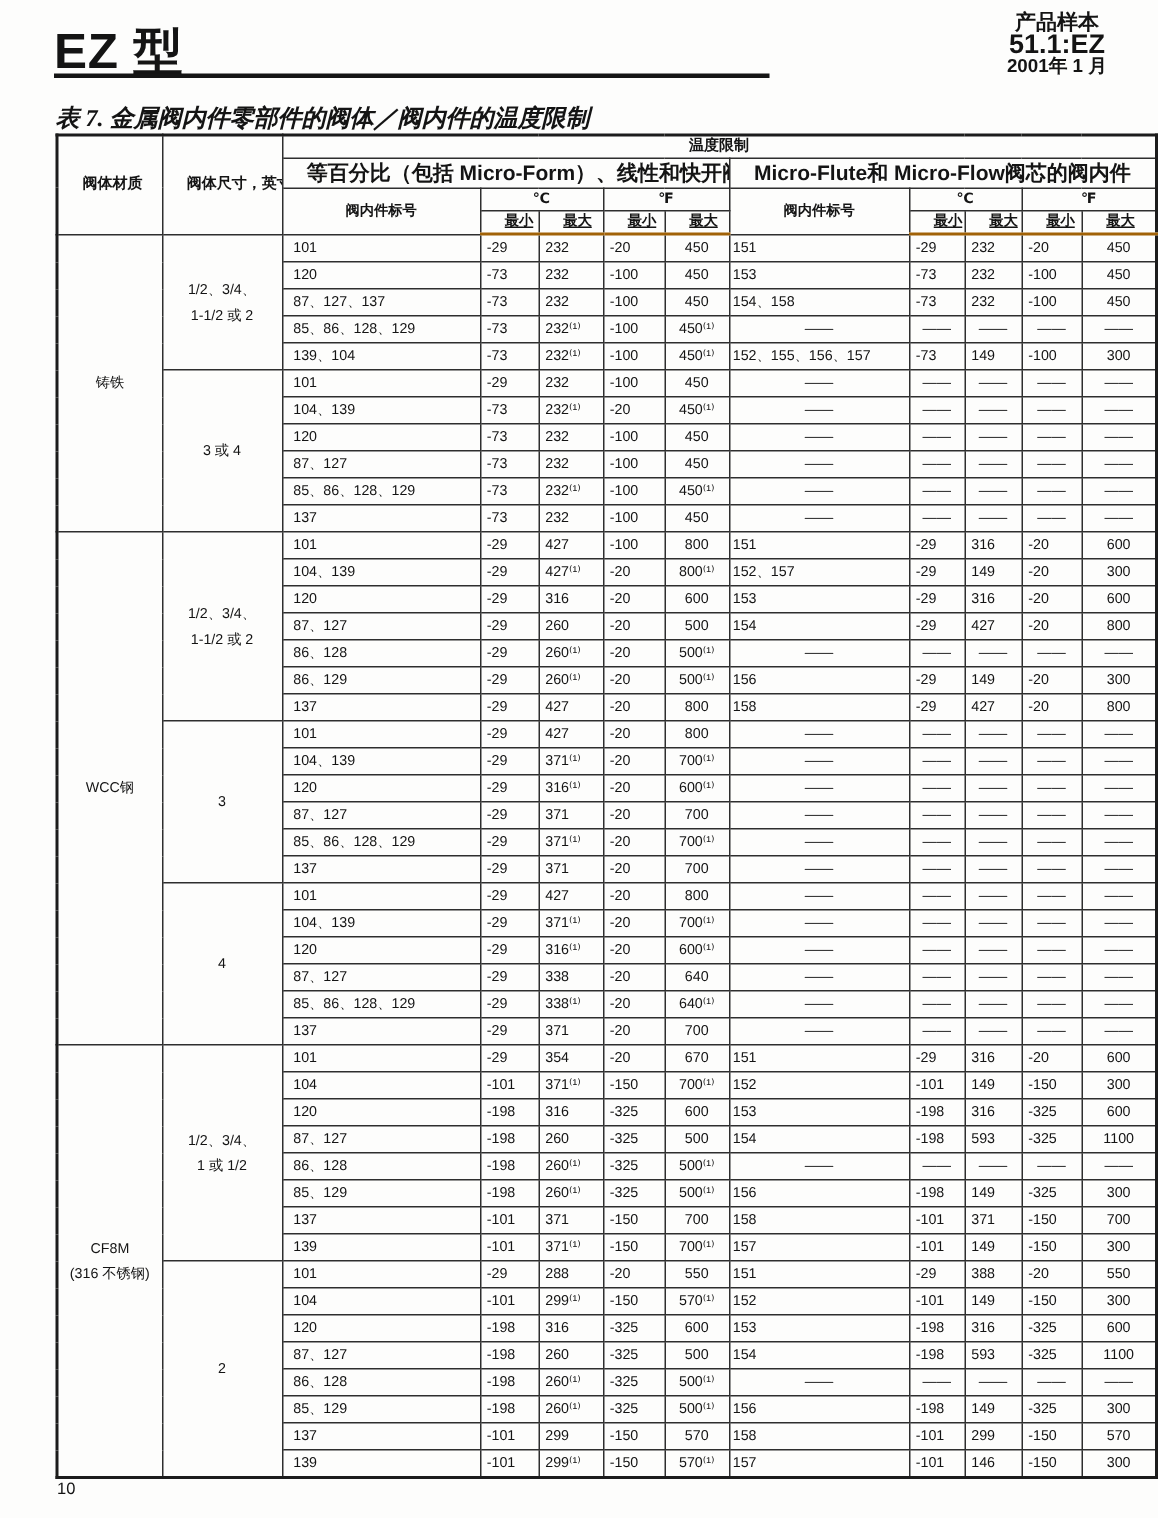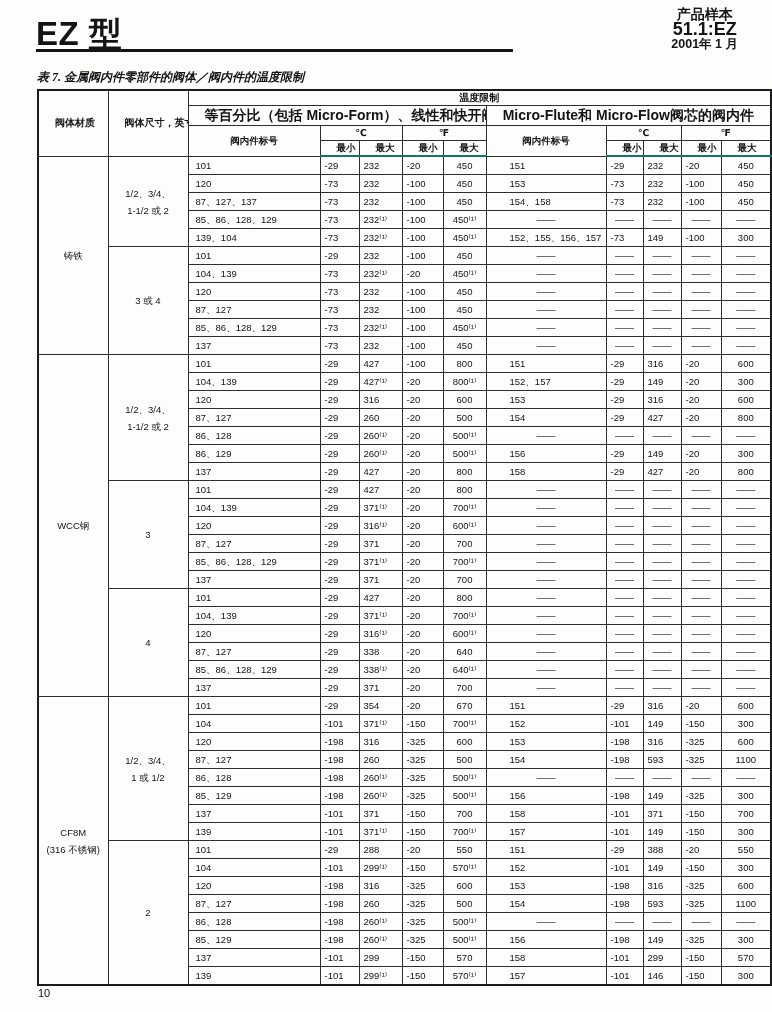--- a/index.html
+++ b/index.html
@@ -28,49 +28,49 @@
     text-align: center; line-height: 15px;
   }
   .doc-type { font-size: 14px; font-weight: bold; }
   .doc-number { font-size: 18px; font-weight: bold; }
   .doc-date { font-size: 12.5px; font-weight: bold; }
   
   .table-title {
     position: absolute; left: 37px; top: 69px;
     font-family: "Liberation Serif", "DejaVu Serif", serif;
     font-style: italic; font-weight: bold;
-    font-size: 12px;
+    font-size: 16px;
   }
   
   .tbl-wrap { position: absolute; left: 37px; top: 89px; }
   table.dtable {
     border-collapse: collapse; table-layout: fixed;
     width: 733px;
     border: 2px solid #1c1c1c;
   }
   .dtable th, .dtable td {
     border: 1px solid #2e2e2e;
     overflow: hidden; white-space: nowrap;
     font-size: 9.5px;
   }
   .dtable thead th {
     font-weight: bold; text-align: center;
     padding: 1px 16px; line-height: 1.2;
   }
   .dtable thead tr.h1 th { height: 15px; font-size: 10px; }
   .dtable thead tr.h2 th { height: 19px; font-size: 14px; }
   .dtable thead tr.h3 th { height: 15px; }
-  .dtable thead tr.h4 th { height: 16px; border-bottom: 2px solid #0f766e; }
+  .dtable thead tr.h4 th { height: 16px; border-bottom: 2px solid #a16207; text-decoration: underline; }
   .dtable tbody td { height: 17.6px; line-height: 17px; }
   td.mat, td.size {
     text-align: center; white-space: pre-line;
     line-height: 12px; padding: 0 2px;
   }
   td.trim  { text-align: left; padding-left: 7px; }
-  td.trim2 { text-align: left; padding-left: 23px; }
+  td.trim2 { text-align: left; padding-left: 2px; }
   td.num   { text-align: left; padding-left: 4px; }
   td.fmax  { text-align: center; padding: 0; }
   td.dash  { text-align: center; padding: 0; }
   
   .page-number {
     position: absolute; left: 38px; bottom: 13px;
     font-size: 11px;
   }
 </style>
 </head>

